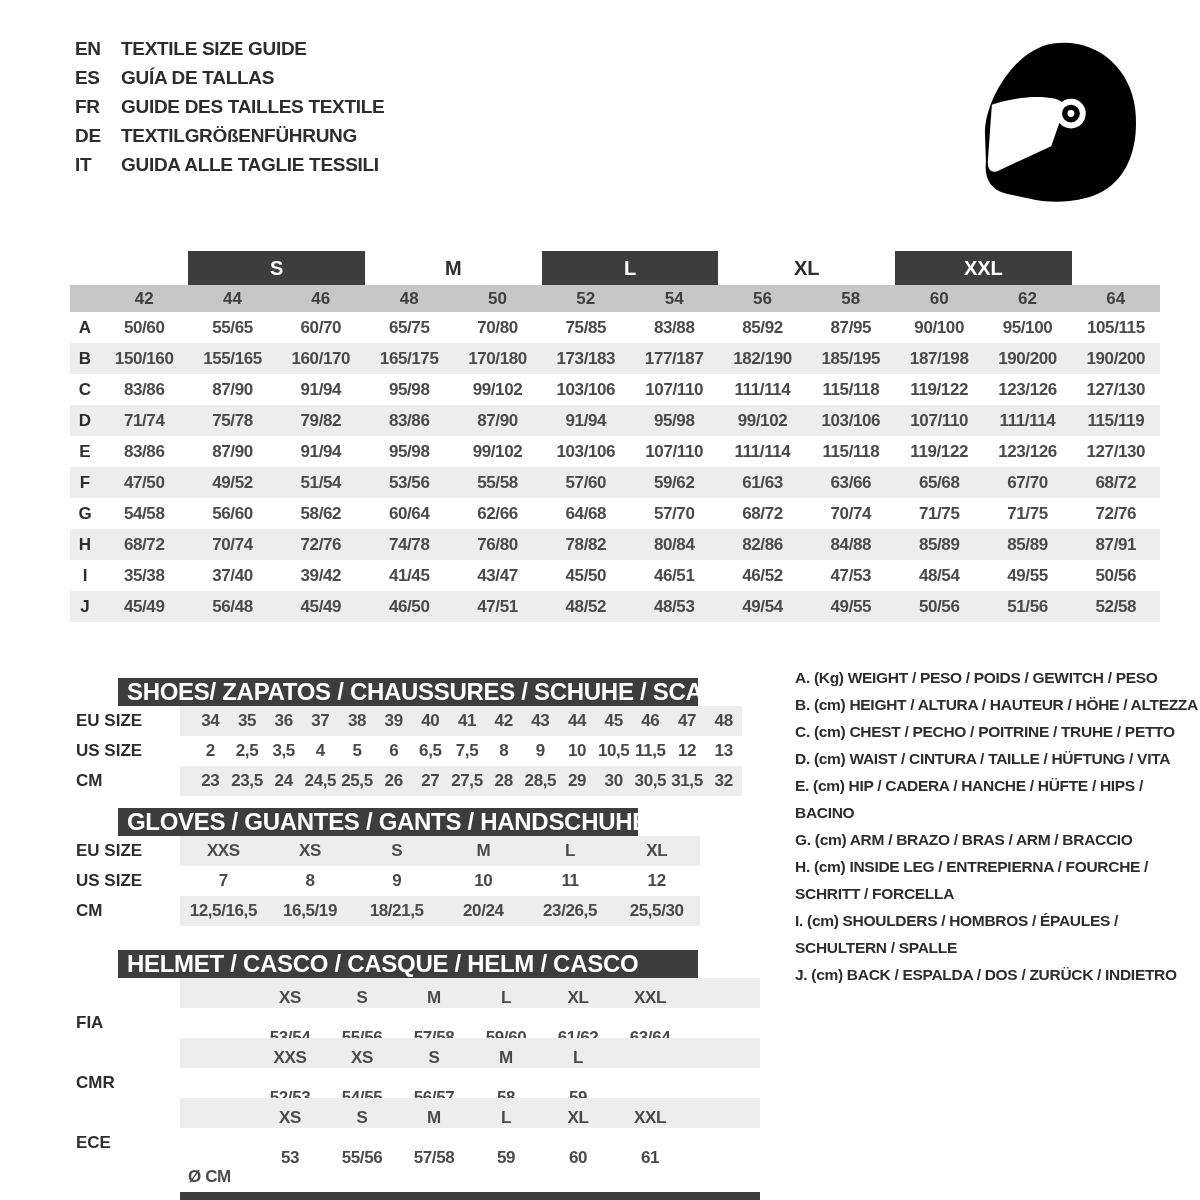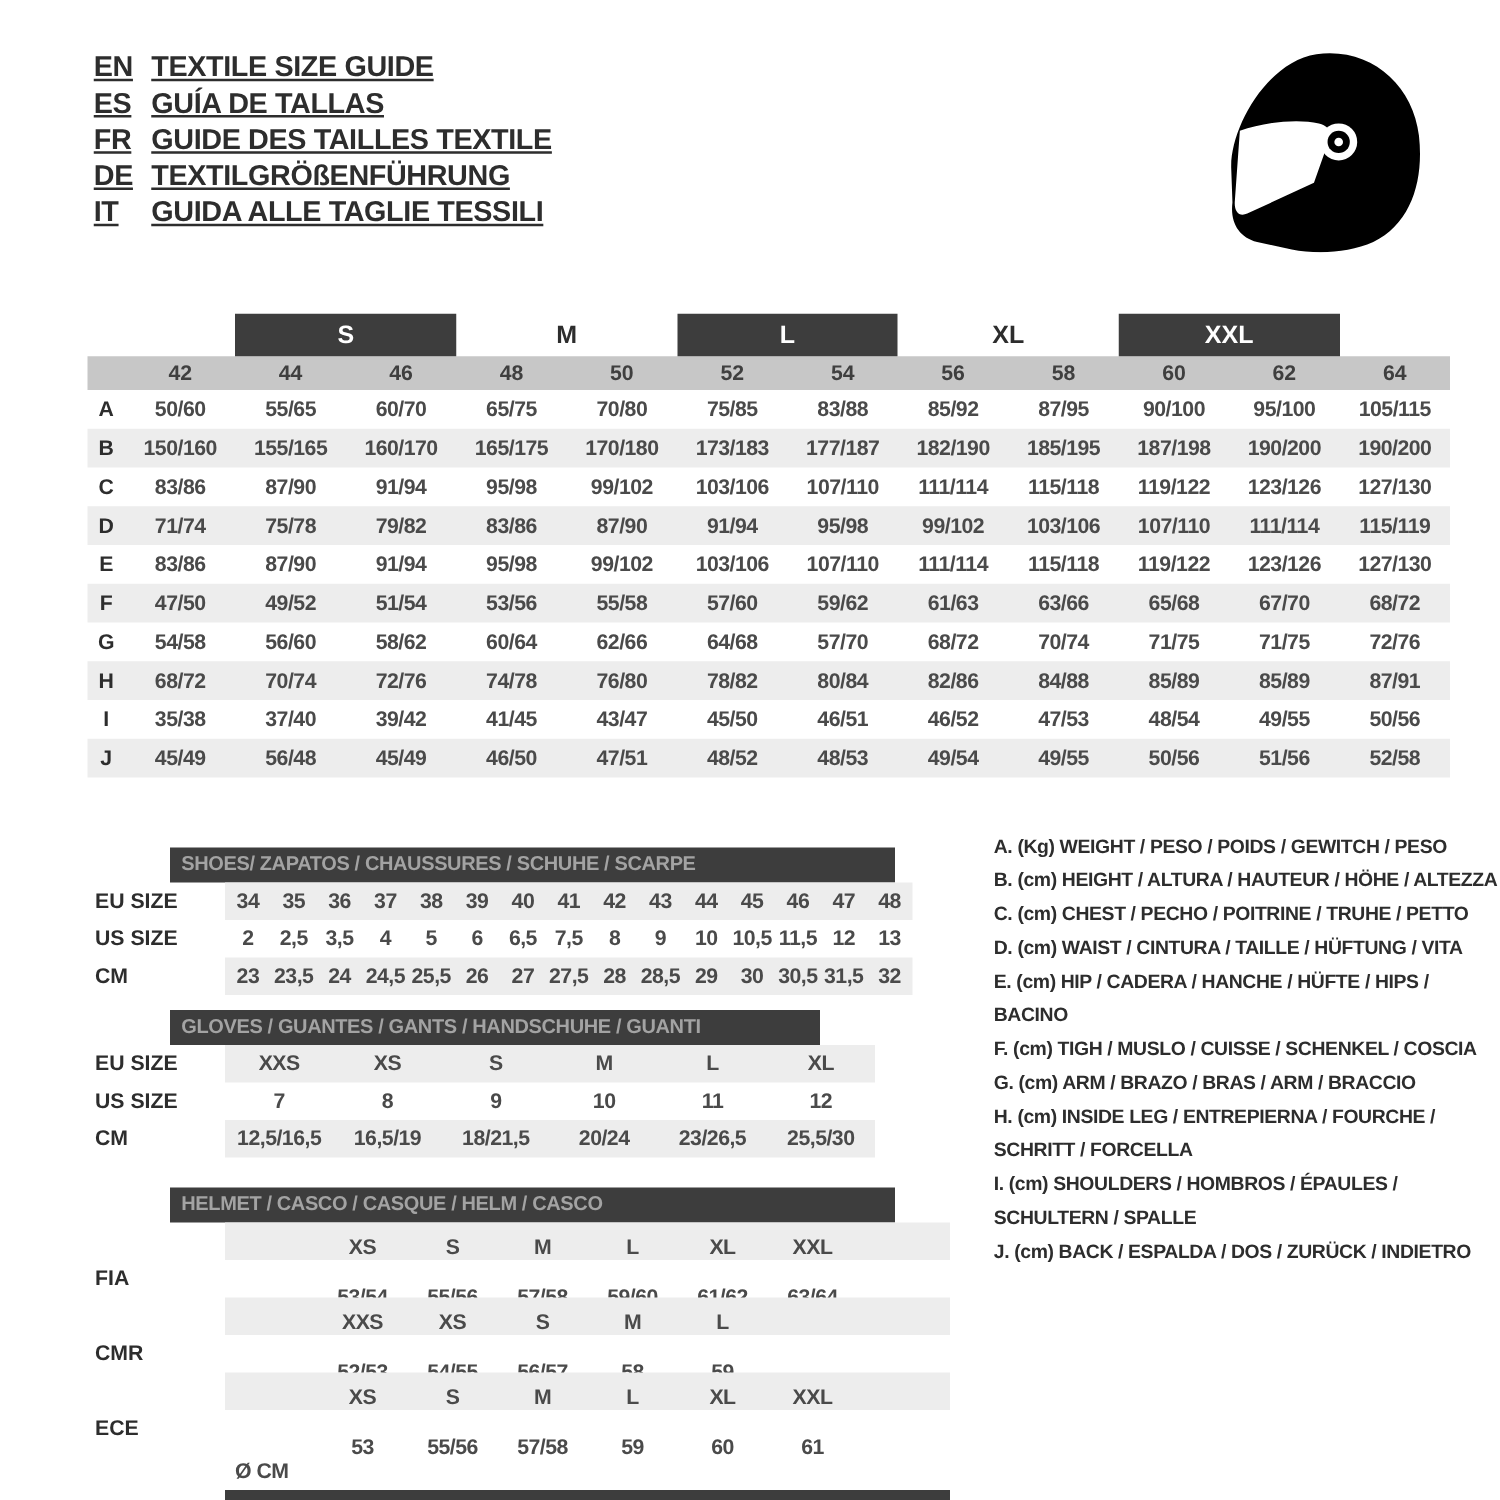--- a/index.html
+++ b/index.html
@@ -1,22 +1,22 @@
 <!DOCTYPE html>
 <html><head>
 <meta charset="utf-8">
 <style>
   html,body{margin:0;padding:0;background:#fff;}
   #page{position:relative;width:1200px;height:1200px;background:#fff;overflow:hidden;
         font-family:"Liberation Sans",sans-serif;
         --bar:#3d3d3d;--band:#c7c7c7;--stripe:#ededed;--ink:#2d2d2d;--val:#4a4a4a;}
   
   .lang-block{position:absolute;left:75px;top:38px;}
-  .lang-row{display:flex;height:29px;align-items:flex-end;font-size:23px;font-weight:bold;
-            color:var(--ink);letter-spacing:-0.3px;text-decoration:underline;}
+  .lang-row{display:flex;height:29px;align-items:flex-start;font-size:19px;font-weight:bold;
+            color:var(--ink);letter-spacing:-0.3px;}
   .lang-code{width:46px;}
   .lang-title{white-space:nowrap;}
   
   .logo{position:absolute;left:982px;top:36px;width:168px;height:166px;}
   
   .main-table{position:absolute;left:70px;top:251px;width:1090px;}
   .mt-grid{display:grid;grid-template-columns:30px repeat(12,1fr);}
   .sg-row{height:34px;}
   .sg{display:flex;align-items:center;justify-content:center;font-size:20px;font-weight:bold;}
   .sg.boxed{background:var(--bar);color:#fff;}
@@ -25,33 +25,33 @@
   .band-cell{display:flex;align-items:center;justify-content:center;font-size:17px;
              font-weight:bold;color:#3f3f3f;}
   .mt-row{height:31px;}
   .mt-row.stripe{background:var(--stripe);}
   .mt-letter{display:flex;align-items:center;justify-content:center;font-size:17px;
              font-weight:bold;color:var(--ink);}
   .mt-cell{display:flex;align-items:center;justify-content:center;font-size:17px;
            font-weight:bold;color:var(--val);letter-spacing:-0.4px;white-space:nowrap;}
   
   .sub{position:absolute;left:70px;width:720px;}
-  .sub-bar{margin-left:66px;height:28px;background:var(--bar);color:#a3a3a3;font-size:16px;
+  .sub-bar{margin-left:48px;height:28px;background:var(--bar);color:#ffffff;font-size:24px;
            font-weight:bold;display:flex;align-items:center;padding-left:9px;
            letter-spacing:-0.3px;white-space:nowrap;box-sizing:border-box;}
   .sub-row{display:flex;height:30px;}
   .sub-label{width:110px;display:flex;align-items:center;font-size:17px;font-weight:bold;
              color:var(--ink);padding-left:6px;box-sizing:border-box;}
   .sub-data{display:grid;}
   .sub-data.stripe{background:var(--stripe);}
   .sub-cell{display:flex;align-items:center;justify-content:center;font-size:17px;
             font-weight:bold;color:var(--val);letter-spacing:-0.4px;white-space:nowrap;}
   #shoes-section{top:678px;}
   #shoes-section .sub-bar{width:580px;}
-  #shoes-section .sub-data{width:550px;grid-template-columns:repeat(15,1fr);}
+  #shoes-section .sub-data{width:550px;grid-template-columns:repeat(15,1fr);padding-left:12px;}
   #gloves-section{top:808px;}
   #gloves-section .sub-bar{width:520px;text-align:right;}
   #gloves-section .sub-data{width:520px;grid-template-columns:repeat(6,1fr);}
   #helmet-section{top:950px;}
   #helmet-section .sub-bar{width:580px;}
   #helmet-section .sub-data{width:580px;grid-template-columns:74px repeat(6,72px);}
   #helmet-section .sub-cell.unit{justify-content:flex-start;padding-left:8px;margin-top:39px;}
   
   .legend{position:absolute;left:795px;top:664px;width:405px;}
   .legend-item{font-size:15.5px;font-weight:bold;color:var(--ink);line-height:27px;
@@ -452,21 +452,20 @@
         </div>
       </div>
   </div>
 
   <div class="legend">
     <div class="legend-item">A. (Kg) WEIGHT / PESO / POIDS / GEWITCH / PESO</div>
     <div class="legend-item">B. (cm) HEIGHT / ALTURA / HAUTEUR / HÖHE / ALTEZZA</div>
     <div class="legend-item">C. (cm) CHEST / PECHO / POITRINE / TRUHE / PETTO</div>
     <div class="legend-item">D. (cm) WAIST / CINTURA / TAILLE / HÜFTUNG / VITA</div>
     <div class="legend-item">E. (cm) HIP / CADERA / HANCHE / HÜFTE / HIPS /  BACINO</div>
-    <div class="legend-item">F. (cm) TIGH / MUSLO / CUISSE / SCHENKEL / COSCIA</div>
     <div class="legend-item">G. (cm) ARM  / BRAZO / BRAS / ARM / BRACCIO</div>
     <div class="legend-item">H. (cm) INSIDE LEG / ENTREPIERNA / FOURCHE /
 SCHRITT / FORCELLA</div>
     <div class="legend-item">I.  (cm) SHOULDERS / HOMBROS / ÉPAULES /
 SCHULTERN / SPALLE</div>
     <div class="legend-item">J. (cm) BACK / ESPALDA / DOS / ZURÜCK / INDIETRO</div>
   </div>
 
   <div class="bottom-bar"></div>
 </div>

